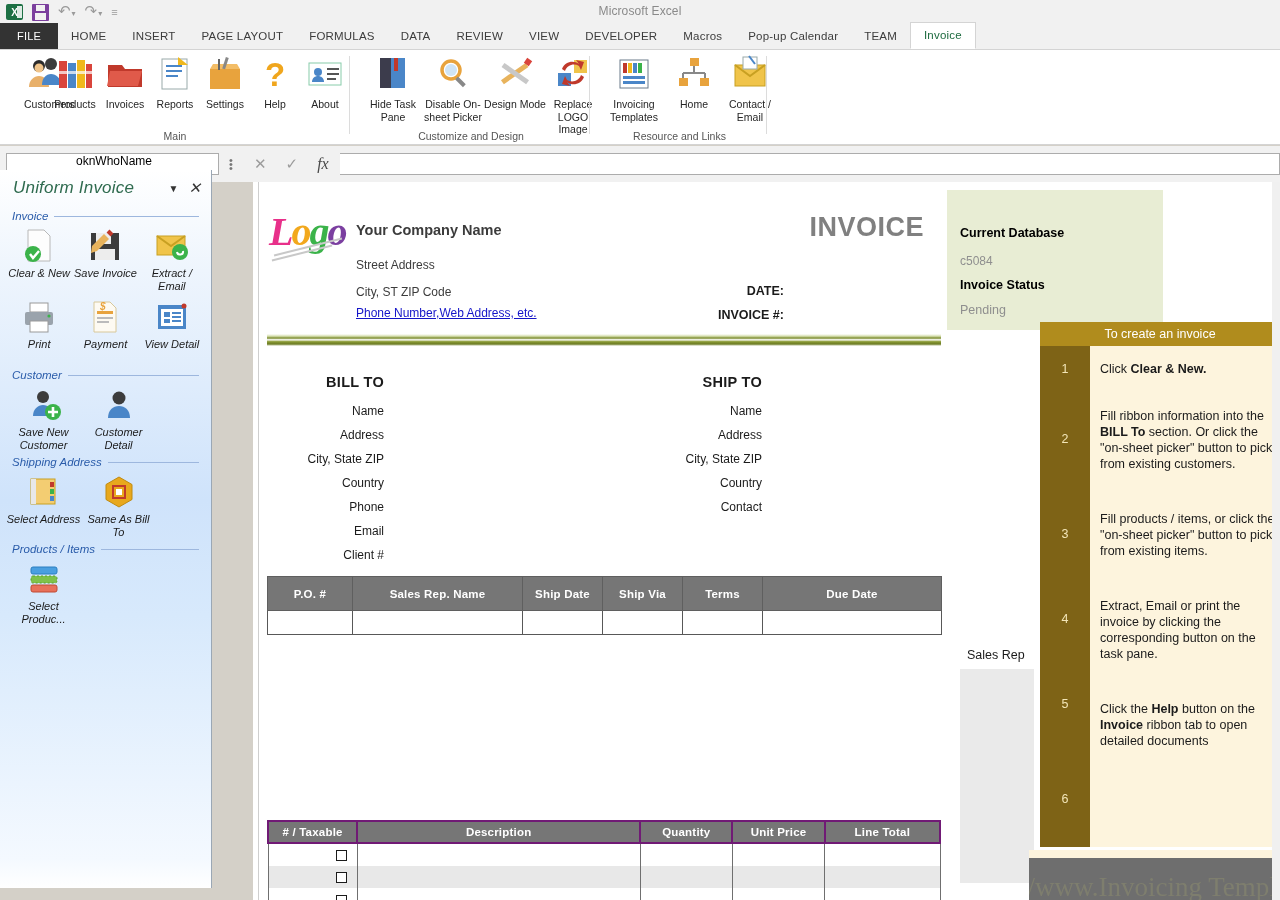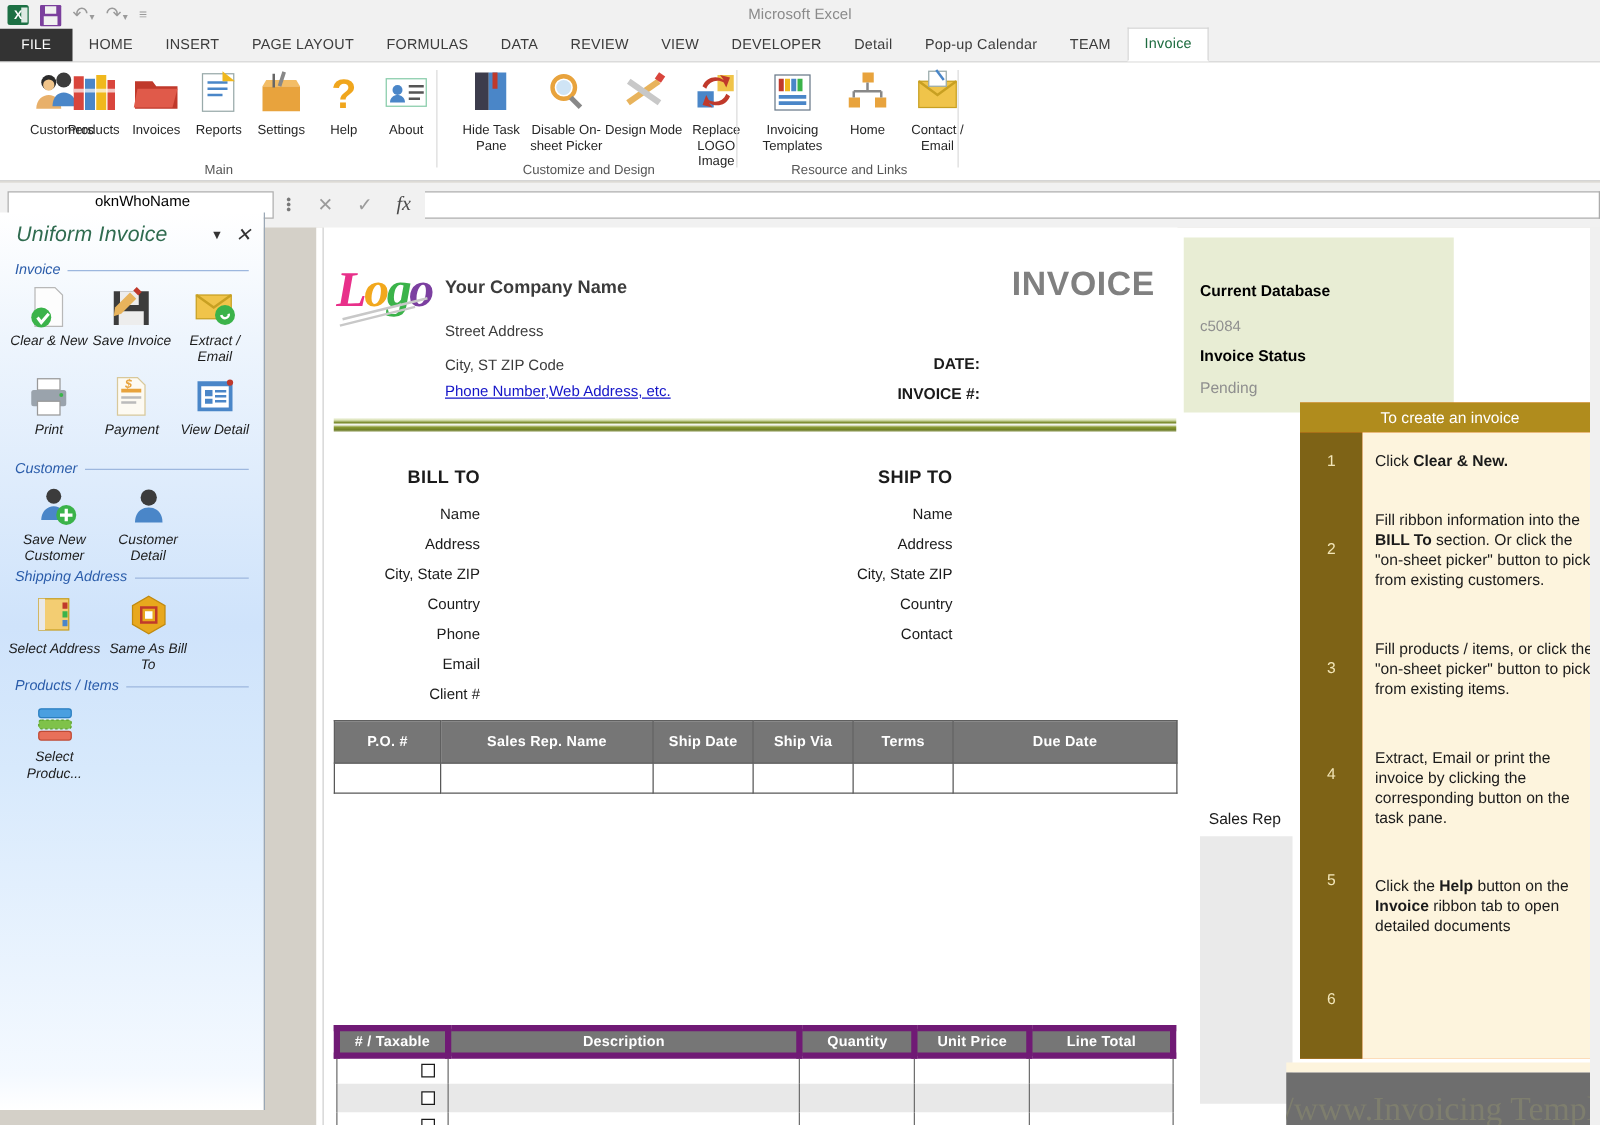--- a/index.html
+++ b/index.html
@@ -123,39 +123,39 @@
 
   .po-table { position:absolute; left:8px; top:394px; width:674px;
               border-collapse:collapse; table-layout:fixed; }
   .po-table th { background:#767676; color:#ffffff; font-size:11.5px; font-weight:bold;
                  height:34px; border:1px solid #5f5f5f; letter-spacing:.2px; }
   .po-table td { height:24px; background:#fff; border:1px solid #585858; }
 
   .it-table { position:absolute; left:8px; top:638px; width:674px;
               border-collapse:collapse; table-layout:fixed; }
   .it-table th { background:#767676; color:#ffffff; font-size:11.5px; font-weight:bold;
-                 height:22px; border:5px solid #701a75; letter-spacing:.2px; }
+                 height:22px; border:2px solid #701a75; letter-spacing:.2px; }
   .it-table td { height:22.5px; border-left:1px solid #6f6f6f; border-right:1px solid #6f6f6f;
                  border-top:none; border-bottom:none; }
   .it-table tr.odd td { background:#ffffff; }
   .it-table tr.even td { background:#e8e8e8; }
   .it-table td.cbcell { text-align:right; padding-right:10px; border-left:1px solid #6f6f6f; }
   .cbx { display:inline-block; width:11px; height:11px; border:1.6px solid #1b1b1b; background:#fff;
          vertical-align:middle; }
 
   
   .srep { position:absolute; left:714px; top:466px; font-size:12.5px; color:#1b1b1b; }
   .srep-cell { position:absolute; left:707px; top:487px; width:74px; height:214px; background:#eaeaea;}
   .dbpanel { position:absolute; left:694px; top:8px; width:216px; height:140px; background:#e8edd4; }
   .dbpanel .h1 { position:absolute; left:13px; top:36px; font-size:12.5px; font-weight:bold; color:#000; }
   .dbpanel .v1 { position:absolute; left:13px; top:64px; font-size:12px; color:#8f8f8f; }
   .dbpanel .h2 { position:absolute; left:13px; top:88px; font-size:12.5px; font-weight:bold; color:#000; }
   .dbpanel .v2 { position:absolute; left:13px; top:113px; font-size:12.5px; color:#8f8f8f; }
 
-  .steps { position:absolute; left:787px; top:140px; width:240px; background:#f97316; }
+  .steps { position:absolute; left:787px; top:140px; width:240px; background:#84cc16; }
   .steps-hd { height:24px; background:#b08c1d; color:#ffffff; font-size:12.5px;
               display:flex; align-items:center; justify-content:center; }
   .steps-body { display:flex; }
   .steps-nums { width:50px; background:#7e6316; }
   .steps-nums .n { color:#f3e6b8; font-size:12.5px; text-align:center; position:relative; }
   .steps-txts { flex:1; background:#fdf4dd; }
   .steps-txts .t { font-size:12.5px; color:#1b1b1b; line-height:16px; padding:0 0 0 10px;
                    position:relative; }
   .steps-txts .t b { font-weight:bold; }
 
@@ -184,21 +184,21 @@
   <div class="tabs" id="tabstrip">
       <div class="tab file">FILE</div>
       <div class="tab">HOME</div>
       <div class="tab">INSERT</div>
       <div class="tab">PAGE LAYOUT</div>
       <div class="tab">FORMULAS</div>
       <div class="tab">DATA</div>
       <div class="tab">REVIEW</div>
       <div class="tab">VIEW</div>
       <div class="tab">DEVELOPER</div>
-      <div class="tab">Detail</div>
+      <div class="tab">Macros</div>
       <div class="tab">Pop-up Calendar</div>
       <div class="tab">TEAM</div>
       <div class="tab active">Invoice</div>
     </div>
 
   <div class="ribbon" id="ribbonbody">
       <div class="rgroup" style="left: 0px; width: 350px;">
         <div class="rbtn" style="left: 0px; width: 50px; padding-left: 24px;">
           <span class="gl"><svg width="42" height="42" viewBox="0 0 42 42">
               <circle cx="15" cy="13" r="6" fill="#2b2b2b"></circle>

